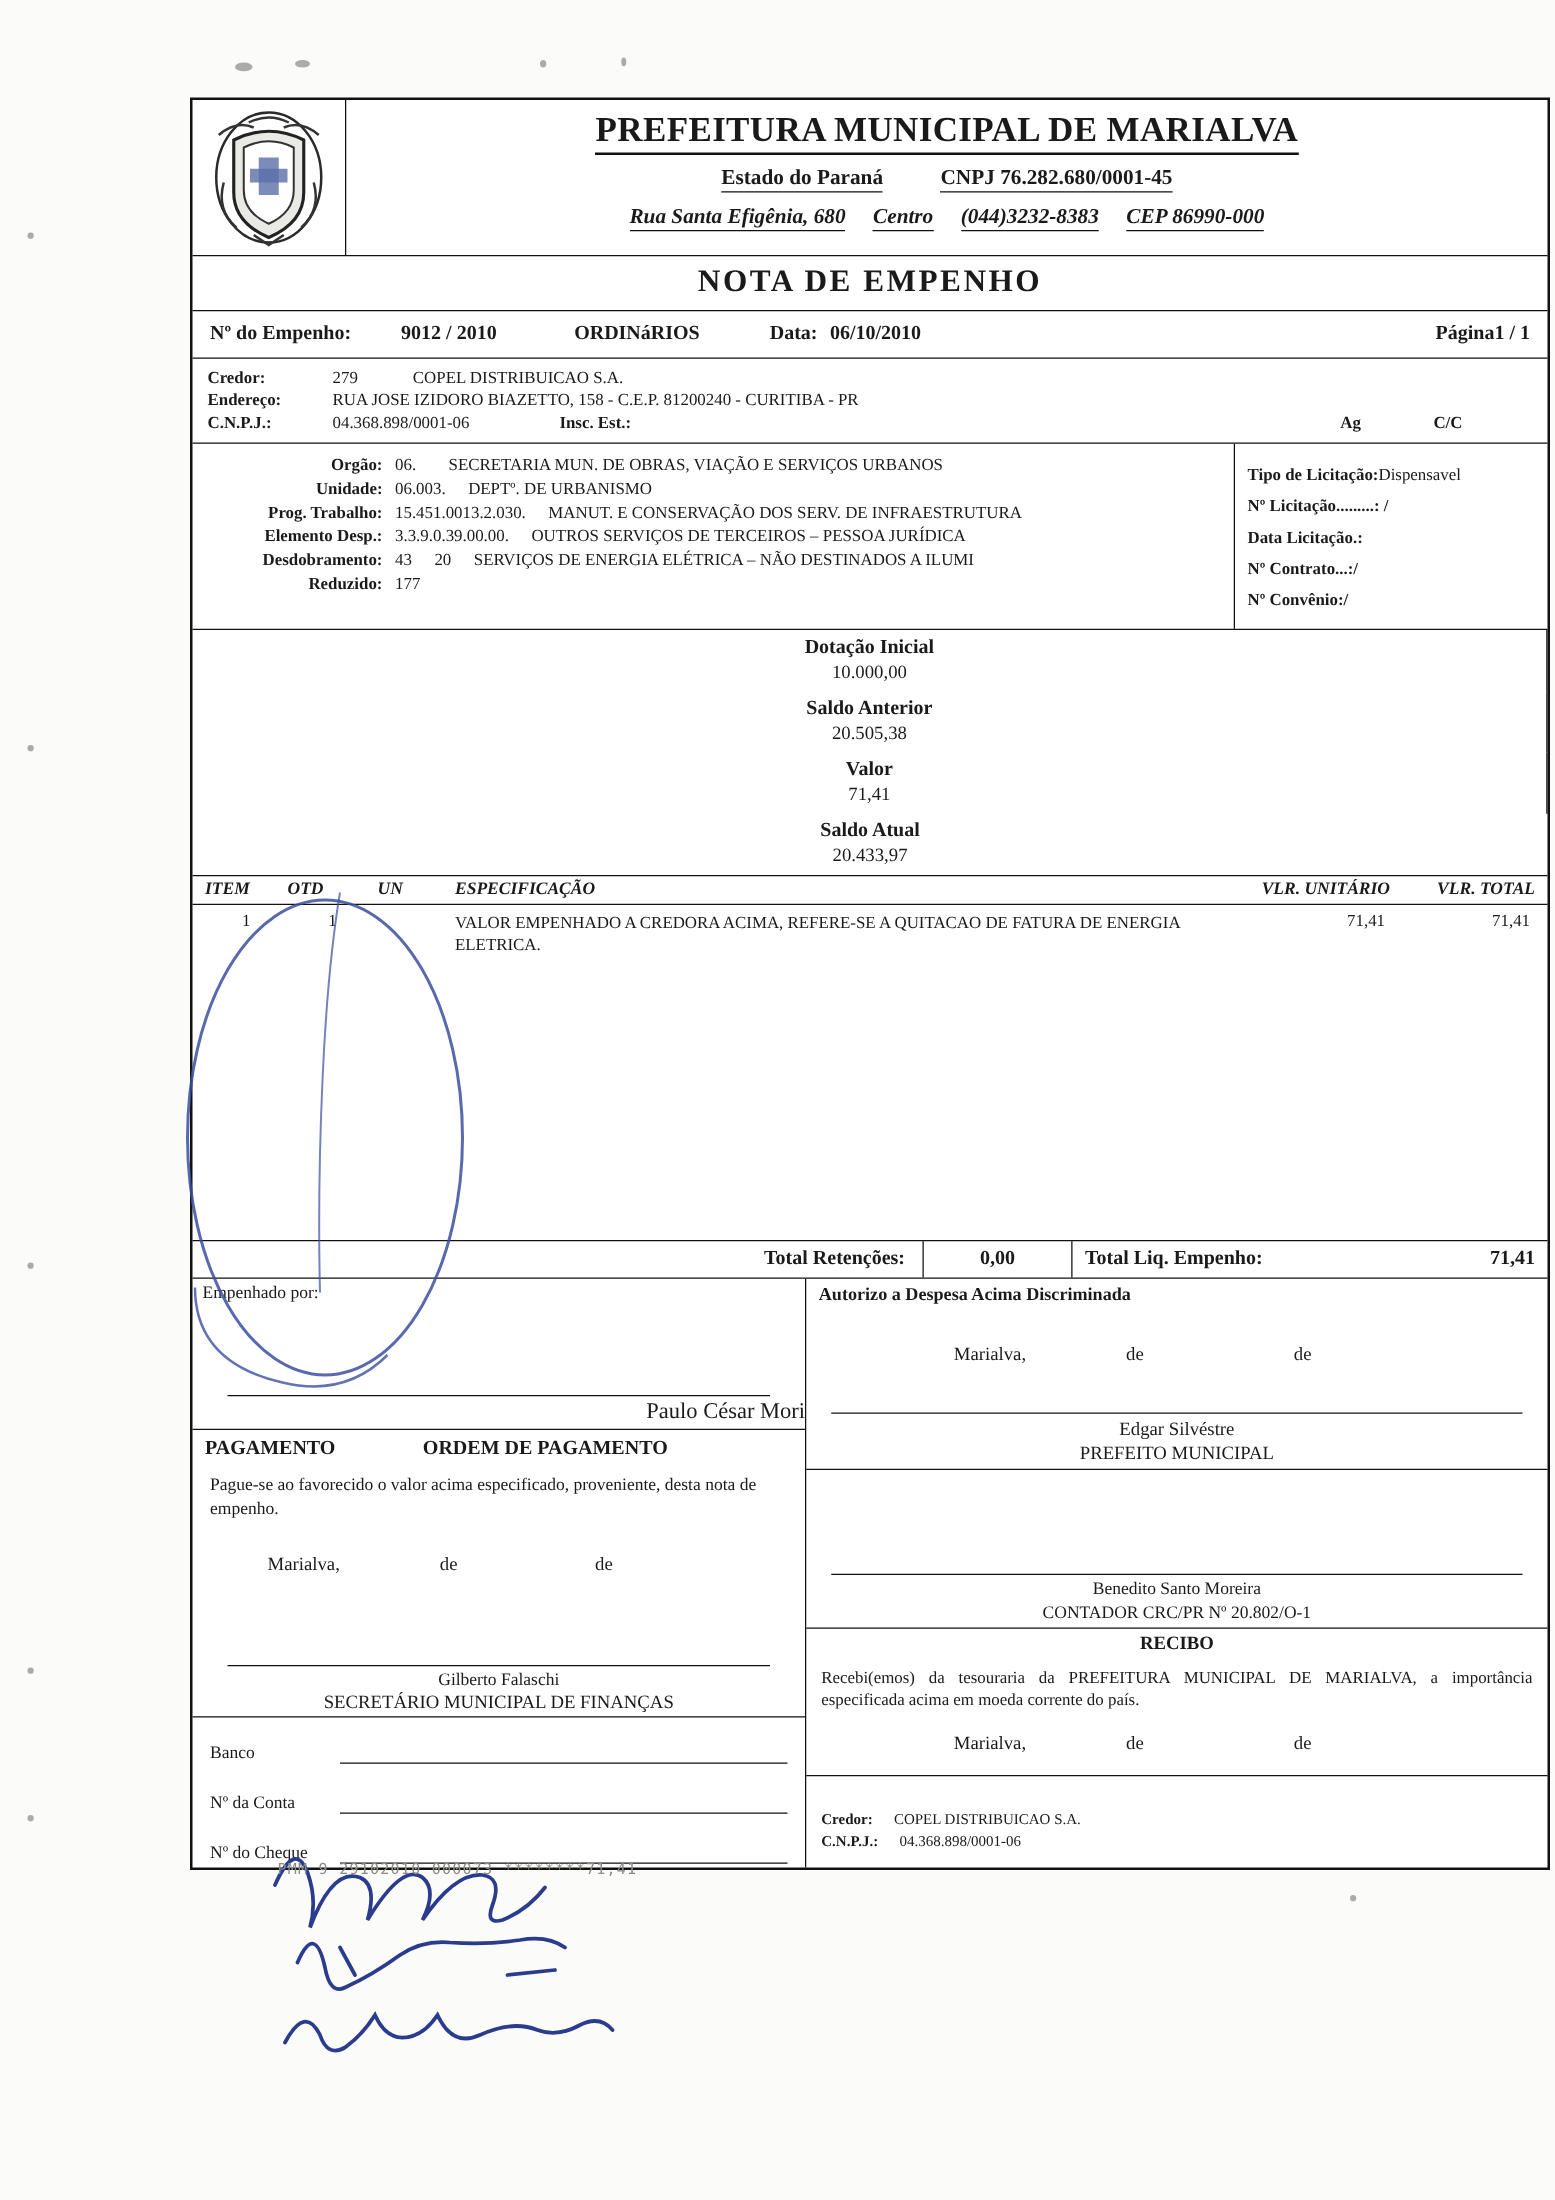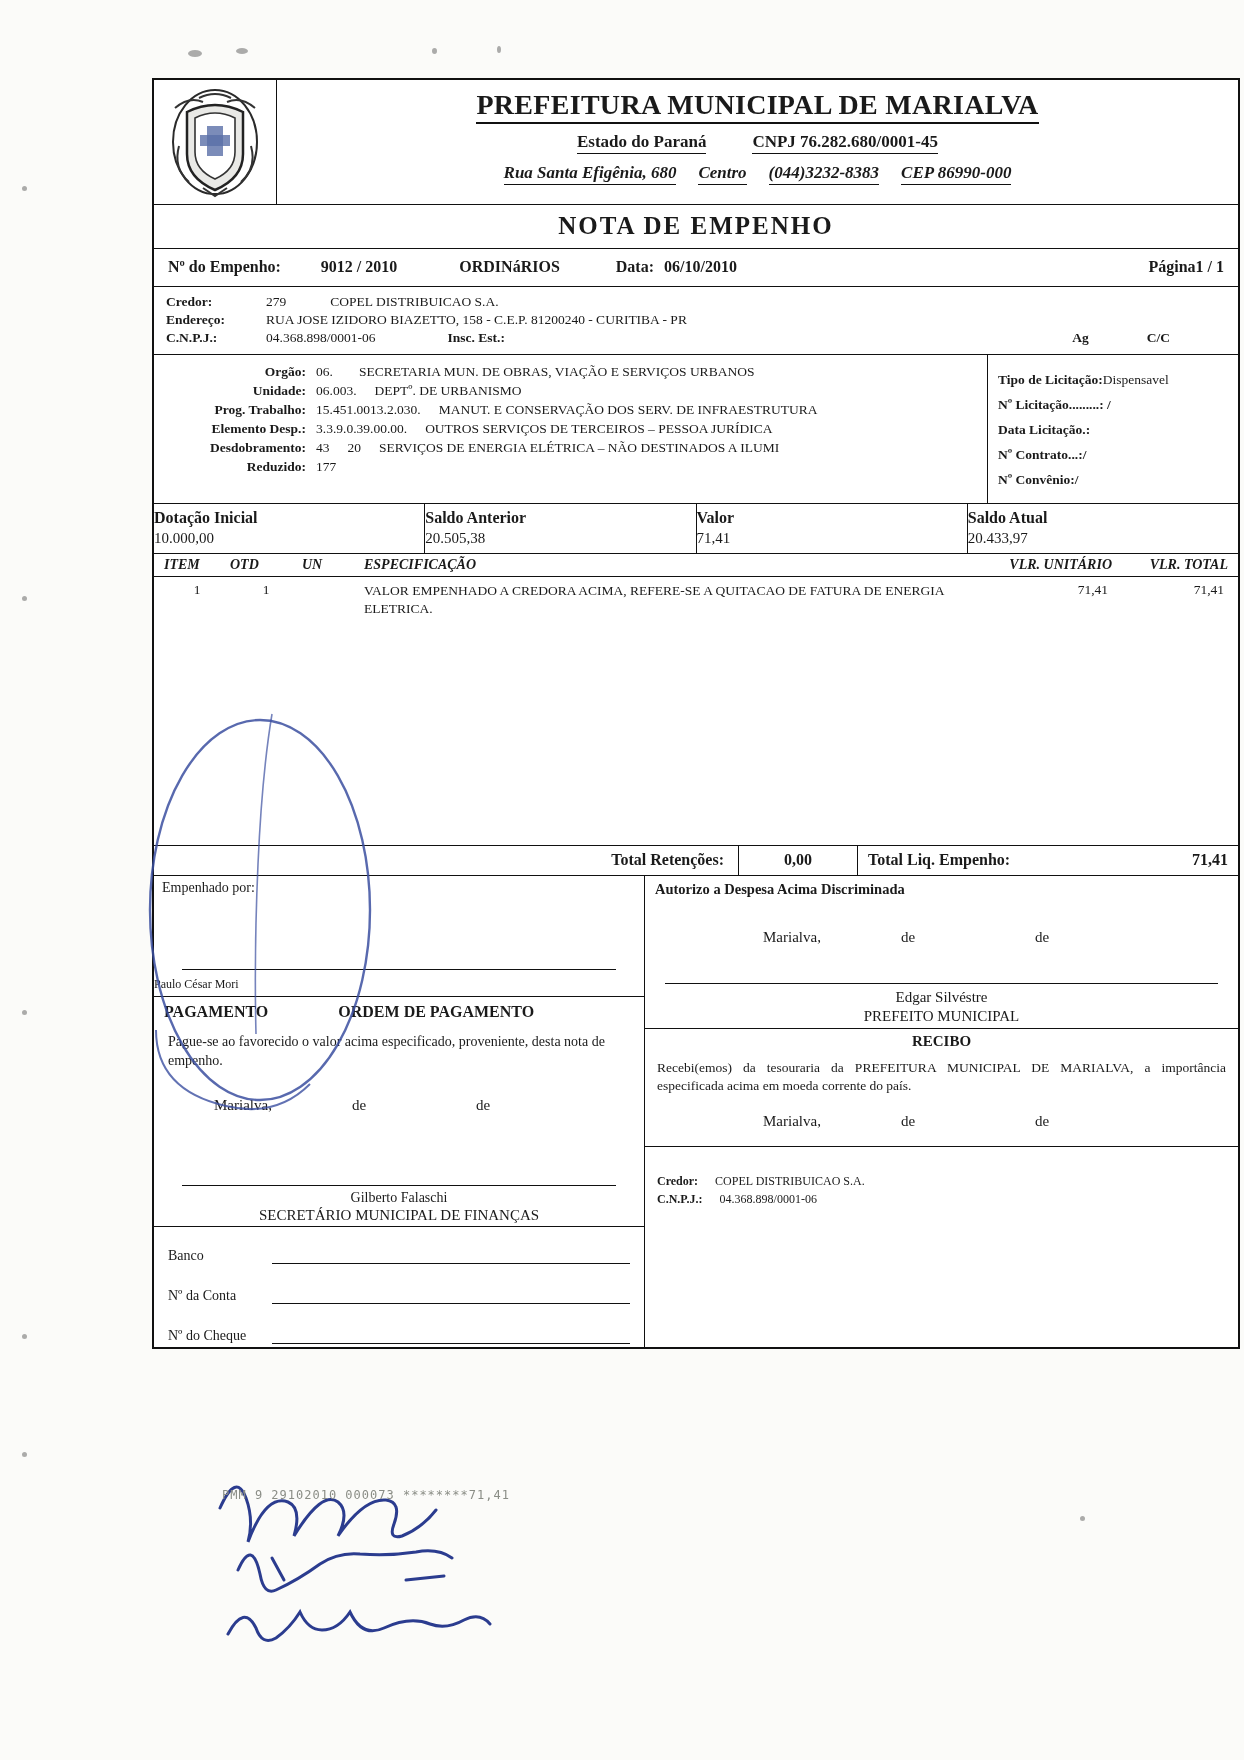--- a/index.html
+++ b/index.html
@@ -148,21 +148,21 @@
   .class-right {
     width: 232px;
     flex: 0 0 232px;
     padding: 8px 8px 6px 10px;
     font-size: 13.5px;
   }
   .class-right .ln { margin: 9px 0; }
   .class-right .k { font-weight: bold; }
 
   
-  .saldos { display: flex; text-align: left; font-size: 15px; }
+  .saldos { display: flex; text-align: center; font-size: 15px; flex-direction: column; }
   .saldos > div {
     flex: 1;
     padding: 5px 0 6px 0;
     border-right: 1.5px solid #111;
   }
   .saldos > div:last-child { border-right: none; }
   .saldos .t { font-weight: bold; font-size: 16px; }
   .saldos .v { margin-top: 3px; font-size: 15px; }
 
   
@@ -219,22 +219,22 @@
   .sl-emp { height: 116px; padding: 4px 0 0 8px; font-size: 14px; position: relative; }
   .sig-line {
     position: absolute;
     left: 28px; right: 28px;
     bottom: 26px;
     border-top: 1.2px solid #111;
   }
   .sig-name {
     position: absolute;
     left: 0; right: 0; bottom: 4px;
-    text-align: left;
-    font-size: 12px;
+    text-align: right;
+    font-size: 18px;
   }
   .pag-head {
     display: flex;
     align-items: baseline;
     border-top: 1.5px solid #111;
     padding: 6px 0 5px 10px;
     font-weight: bold;
     font-size: 16px;
   }
   .pag-head .op { margin-left: 70px; }
@@ -538,20 +538,25 @@
           <div class="sr-loc">
             <span>Marialva,</span>
             <span class="de1">de</span>
             <span class="de2">de</span>
           </div>
           <div class="sr-sig"></div>
           <div class="sr-n1">Edgar Silvéstre</div>
           <div class="sr-n2">PREFEITO MUNICIPAL</div>
         </div>
 
+        <div class="sr-block2">
+          <div class="sr2-sig"></div>
+          <div class="sr2-n1">Benedito Santo Moreira</div>
+          <div class="sr2-n2">CONTADOR CRC/PR Nº 20.802/O-1</div>
+        </div>
 
         <div class="recibo-head">RECIBO</div>
         <div class="recibo-body">Recebi(emos) da tesouraria da PREFEITURA MUNICIPAL DE MARIALVA, a importância especificada acima em moeda corrente do país.</div>
         <div class="sr-loc" style="padding-left:118px;margin-top:18px;margin-bottom:16px;">
           <span>Marialva,</span>
           <span class="de1">de</span>
           <span class="de2">de</span>
         </div>
 
         <div class="recibo-credor">

